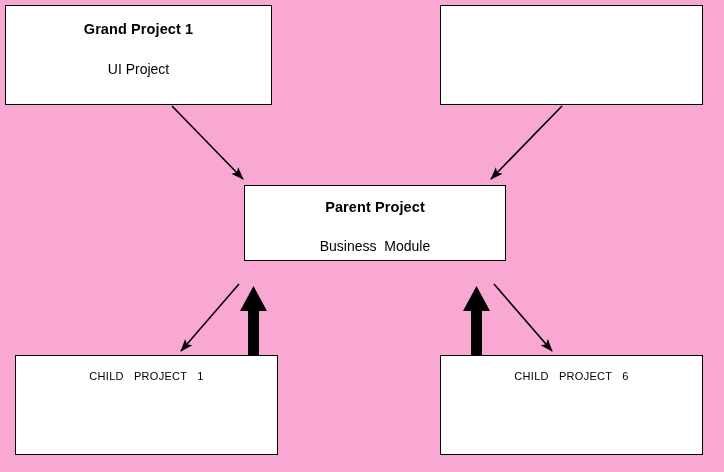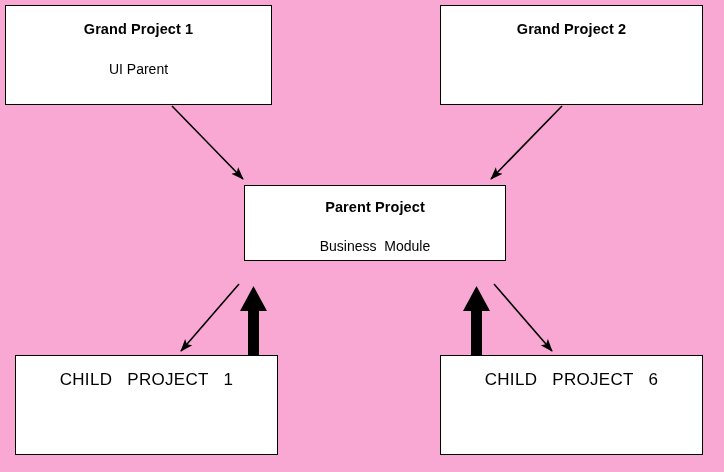--- a/index.html
+++ b/index.html
@@ -50,46 +50,45 @@
   #box-parent { left: 244px; top: 185px; width: 262px; height: 76px; }
   #box-child1 { left: 15px;  top: 355px; width: 263px; height: 100px; }
   #box-child2 { left: 440px; top: 355px; width: 263px; height: 100px; }
 
   .gp-title { top: 15px; }
   .gp-sub   { top: 55px; }
   .parent-title { top: 13px; }
   .parent-sub   { top: 52px; }
   .child-title {
     top: 14px;
-    font-size: 17px;
+    font-size: 11px;
     font-weight: normal;
     letter-spacing: 0.3px;
   }
 
   #arrow-layer {
     position: absolute;
     left: 0;
     top: 0;
     width: 724px;
     height: 472px;
     pointer-events: none;
   }
 </style>
 </head>
 <body>
 
 <div id="canvas">
 
   <div class="box" id="box-gp1">
     <div class="box-title gp-title">Grand Project 1</div>
-    <div class="box-sub gp-sub">UI Parent</div>
+    <div class="box-sub gp-sub">UI Project</div>
   </div>
 
   <div class="box" id="box-gp2">
-    <div class="box-title gp-title">Grand Project 2</div>
   </div>
 
   <div class="box" id="box-parent">
     <div class="box-title parent-title">Parent Project</div>
     <div class="box-sub parent-sub">Business  Module</div>
   </div>
 
   <div class="box" id="box-child1">
     <div class="box-title child-title">CHILD   PROJECT   1</div>
   </div>

